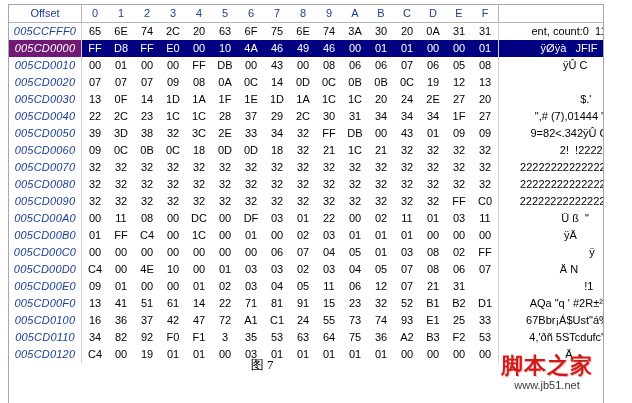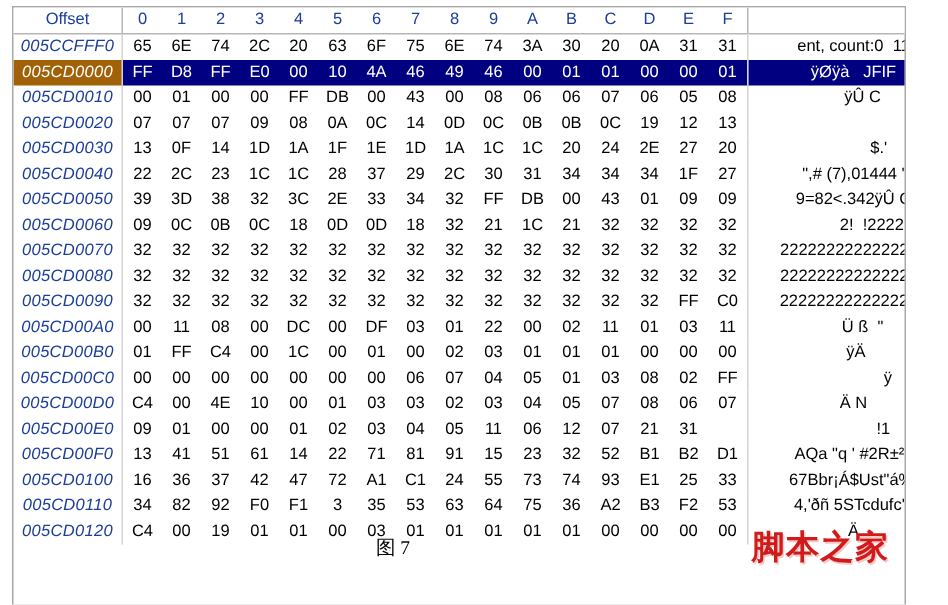--- a/index.html
+++ b/index.html
@@ -82,21 +82,21 @@
     font-size: 11px;
     font-family: "Liberation Sans", sans-serif;
   }
   tr.selected td.byte,
   tr.selected td.offset,
   tr.selected td.ascii {
     background: #000080;
     color: #ffffff;
   }
   tr.selected td.offset {
-    background: #a16207;
+    background: #701a75;
     color: #ffffff;
   }
   .caption {
     position: absolute;
     left: 0;
     top: 356px;
     width: 524px;
     text-align: center;
     font-size: 13px;
     color: #000000;
@@ -555,13 +555,14 @@
           <td class="ascii">Ä</td>
         </tr>
       </tbody>
   </table>
 </div>
 
 <div class="caption">图 7</div>
 
 <div class="watermark">
   <div class="wm-main">脚本之家</div>
+  <div class="wm-sub">www.jb51.net</div>
 </div>
 
 </body></html>

